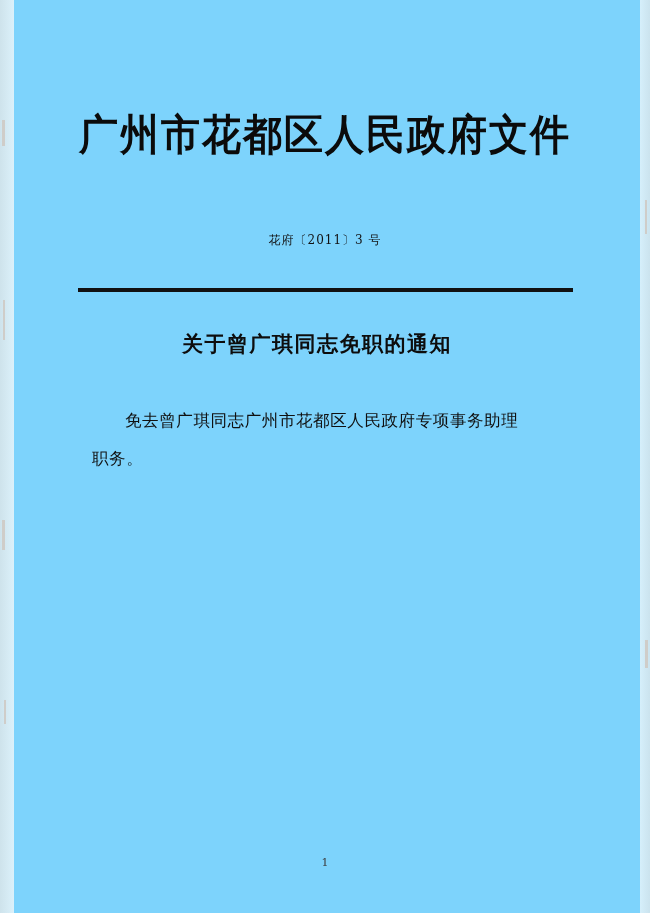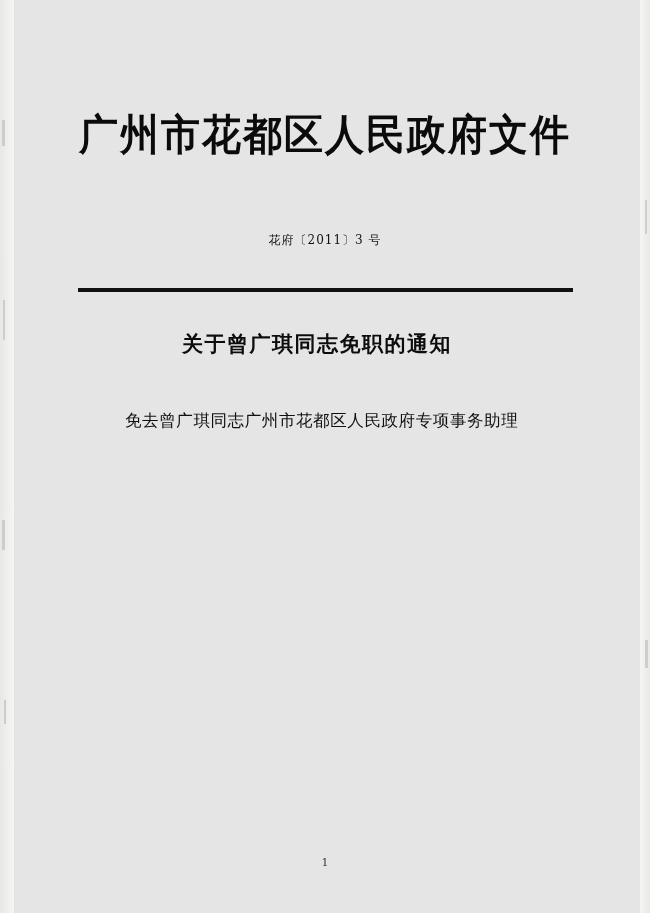--- a/index.html
+++ b/index.html
@@ -10,21 +10,21 @@
     width: 650px;
     height: 913px;
     background: #ffffff;
     font-family: "DejaVu Serif", serif;
     overflow: hidden;
     position: relative;
   }
   .page {
     position: absolute;
     inset: 0;
-    background: #e5e5e5;
+    background: #7dd3fc;
   }
   
   .scan-edge-left {
     position: absolute;
     left: 0; top: 0; bottom: 0;
     width: 14px;
     background: linear-gradient(to right, #e9e8e6, #fbfbfa);
     opacity: .75;
   }
   .scan-edge-right {
@@ -140,20 +140,21 @@
   <div class="doc-title">广州市花都区人民政府文件</div>
 
   <div class="doc-number">花府〔2011〕3 号</div>
 
   <div class="red-rule"></div>
 
   <div class="subject">关于曾广琪同志免职的通知</div>
 
   <div class="body-block">
     <p class="indent">免去曾广琪同志广州市花都区人民政府专项事务助理</p>
+    <p>职务。</p>
   </div>
 
   <div class="sign-area">
     
 
     
     
   </div>
 
   <div class="page-number">1</div>

